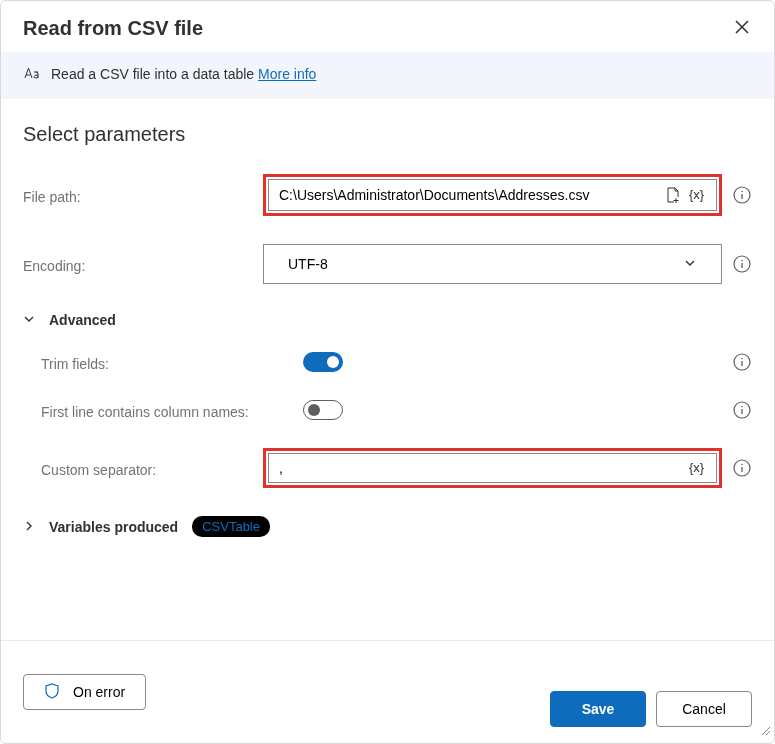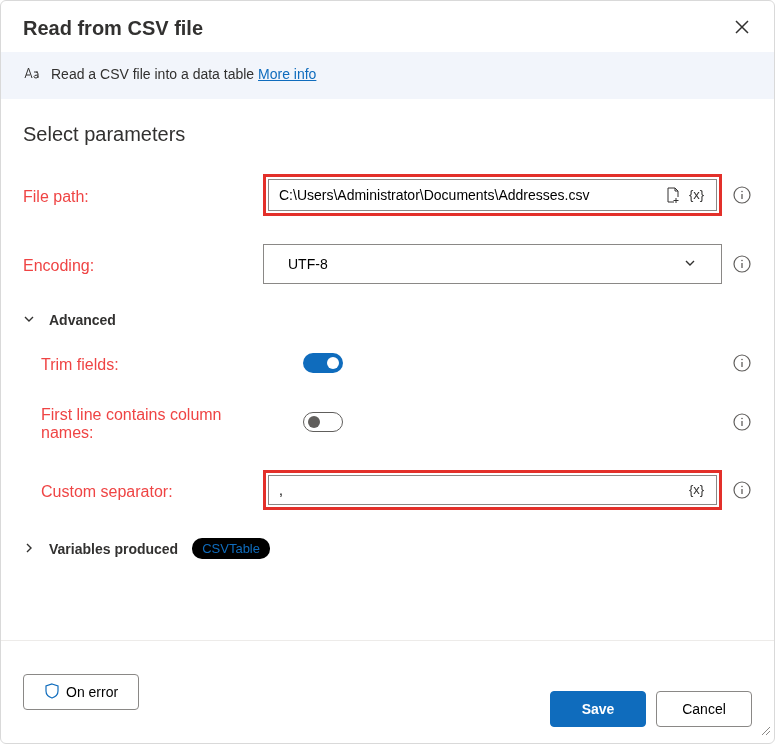--- a/index.html
+++ b/index.html
@@ -46,22 +46,22 @@
   color: #323130;
   margin-bottom: 28px;
 }
 .row {
   display: flex;
   align-items: center;
   margin-bottom: 28px;
 }
 .row-label {
   width: 240px;
-  font-size: 16px;
-  color: #ef4444;
+  font-size: 14px;
+  color: #737373;
   padding-top: 4px;
 }
 .row-label.indent { padding-left: 18px; }
 .row-control {
   flex: 1;
   display: flex;
   align-items: center;
   gap: 10px;
 }
 .highlight-box {
@@ -136,21 +136,21 @@
   display: flex;
   justify-content: space-between;
   align-items: center;
 }
 .btn {
   height: 36px;
   padding: 0 20px;
   border-radius: 4px;
   font-size: 14px;
   cursor: pointer;
-  display: flex; align-items: center; justify-content: center; gap: 6px;
+  display: flex; align-items: center; justify-content: center; gap: 13px;
   border: 1px solid #8a8886;
   background: #fff;
   min-width: 96px;
 }
 .btn.primary { background: #0f6cbd; border-color: #0f6cbd; color: #fff; font-weight: 600; }
 .footer-right { display: flex; gap: 10px; margin-top: 34px; }
 .resize-grip { position: absolute; right: 4px; bottom: 4px; }
 </style>
 </head>
 <body>

